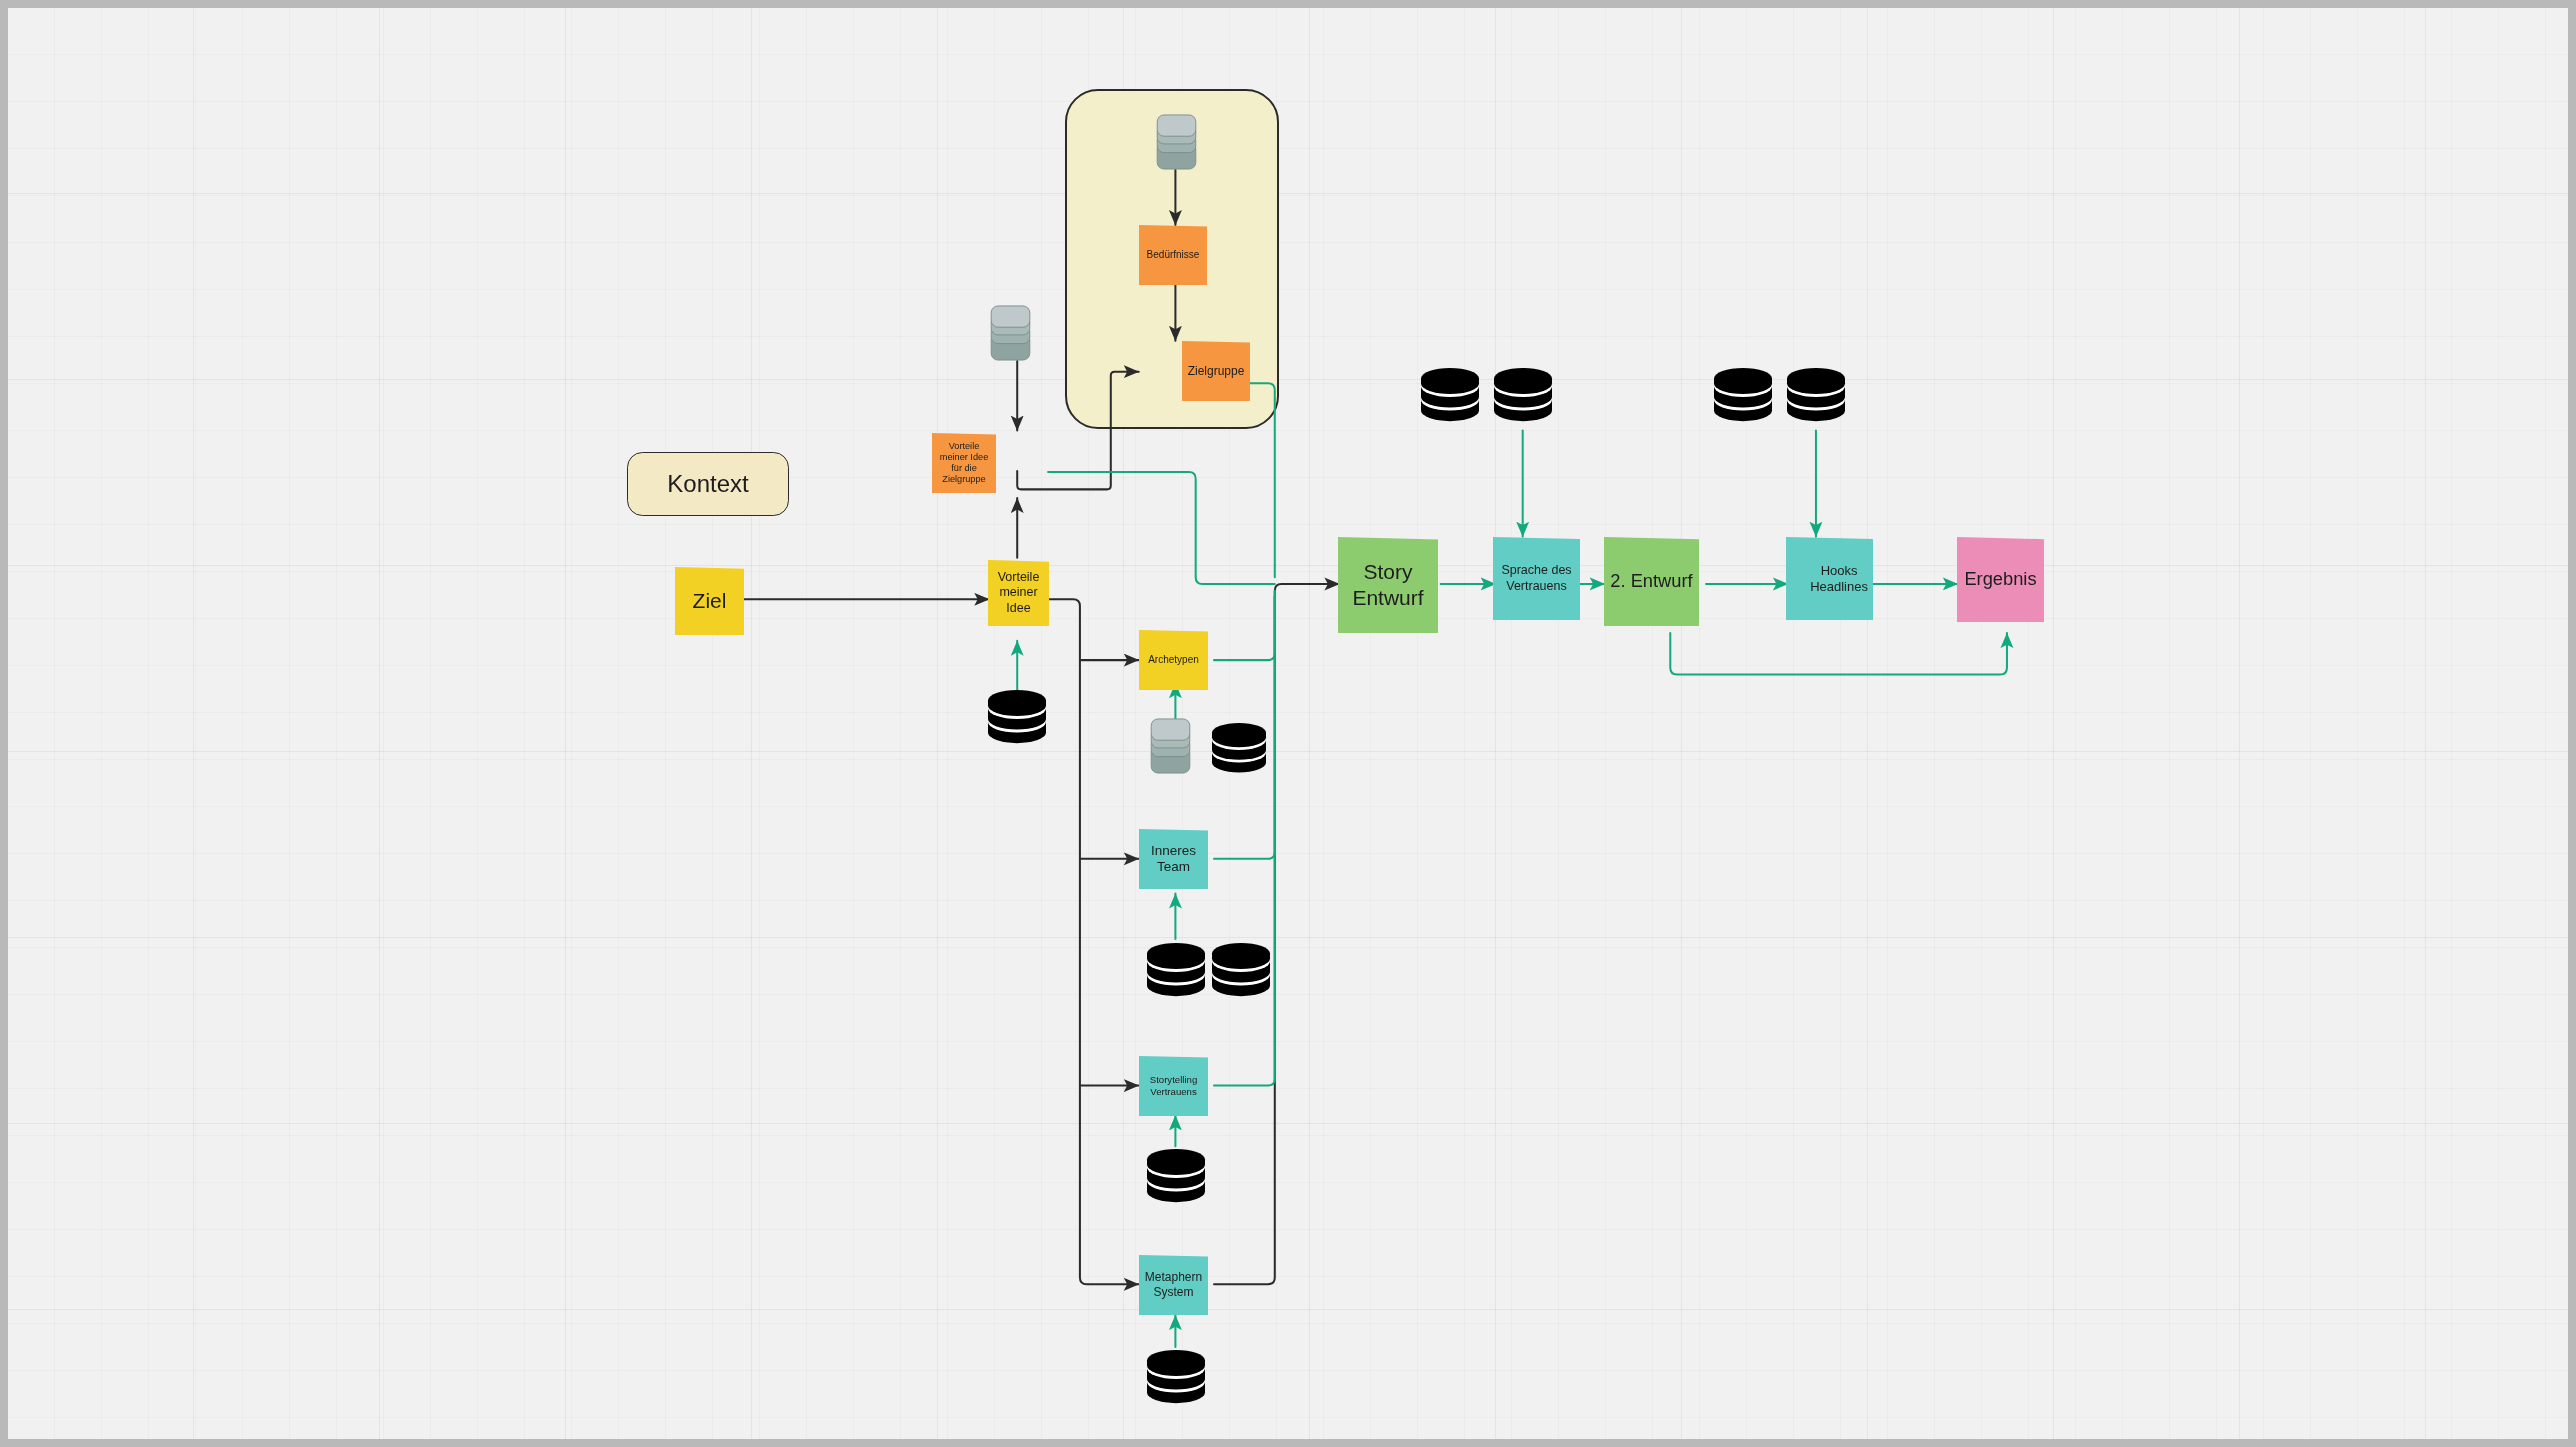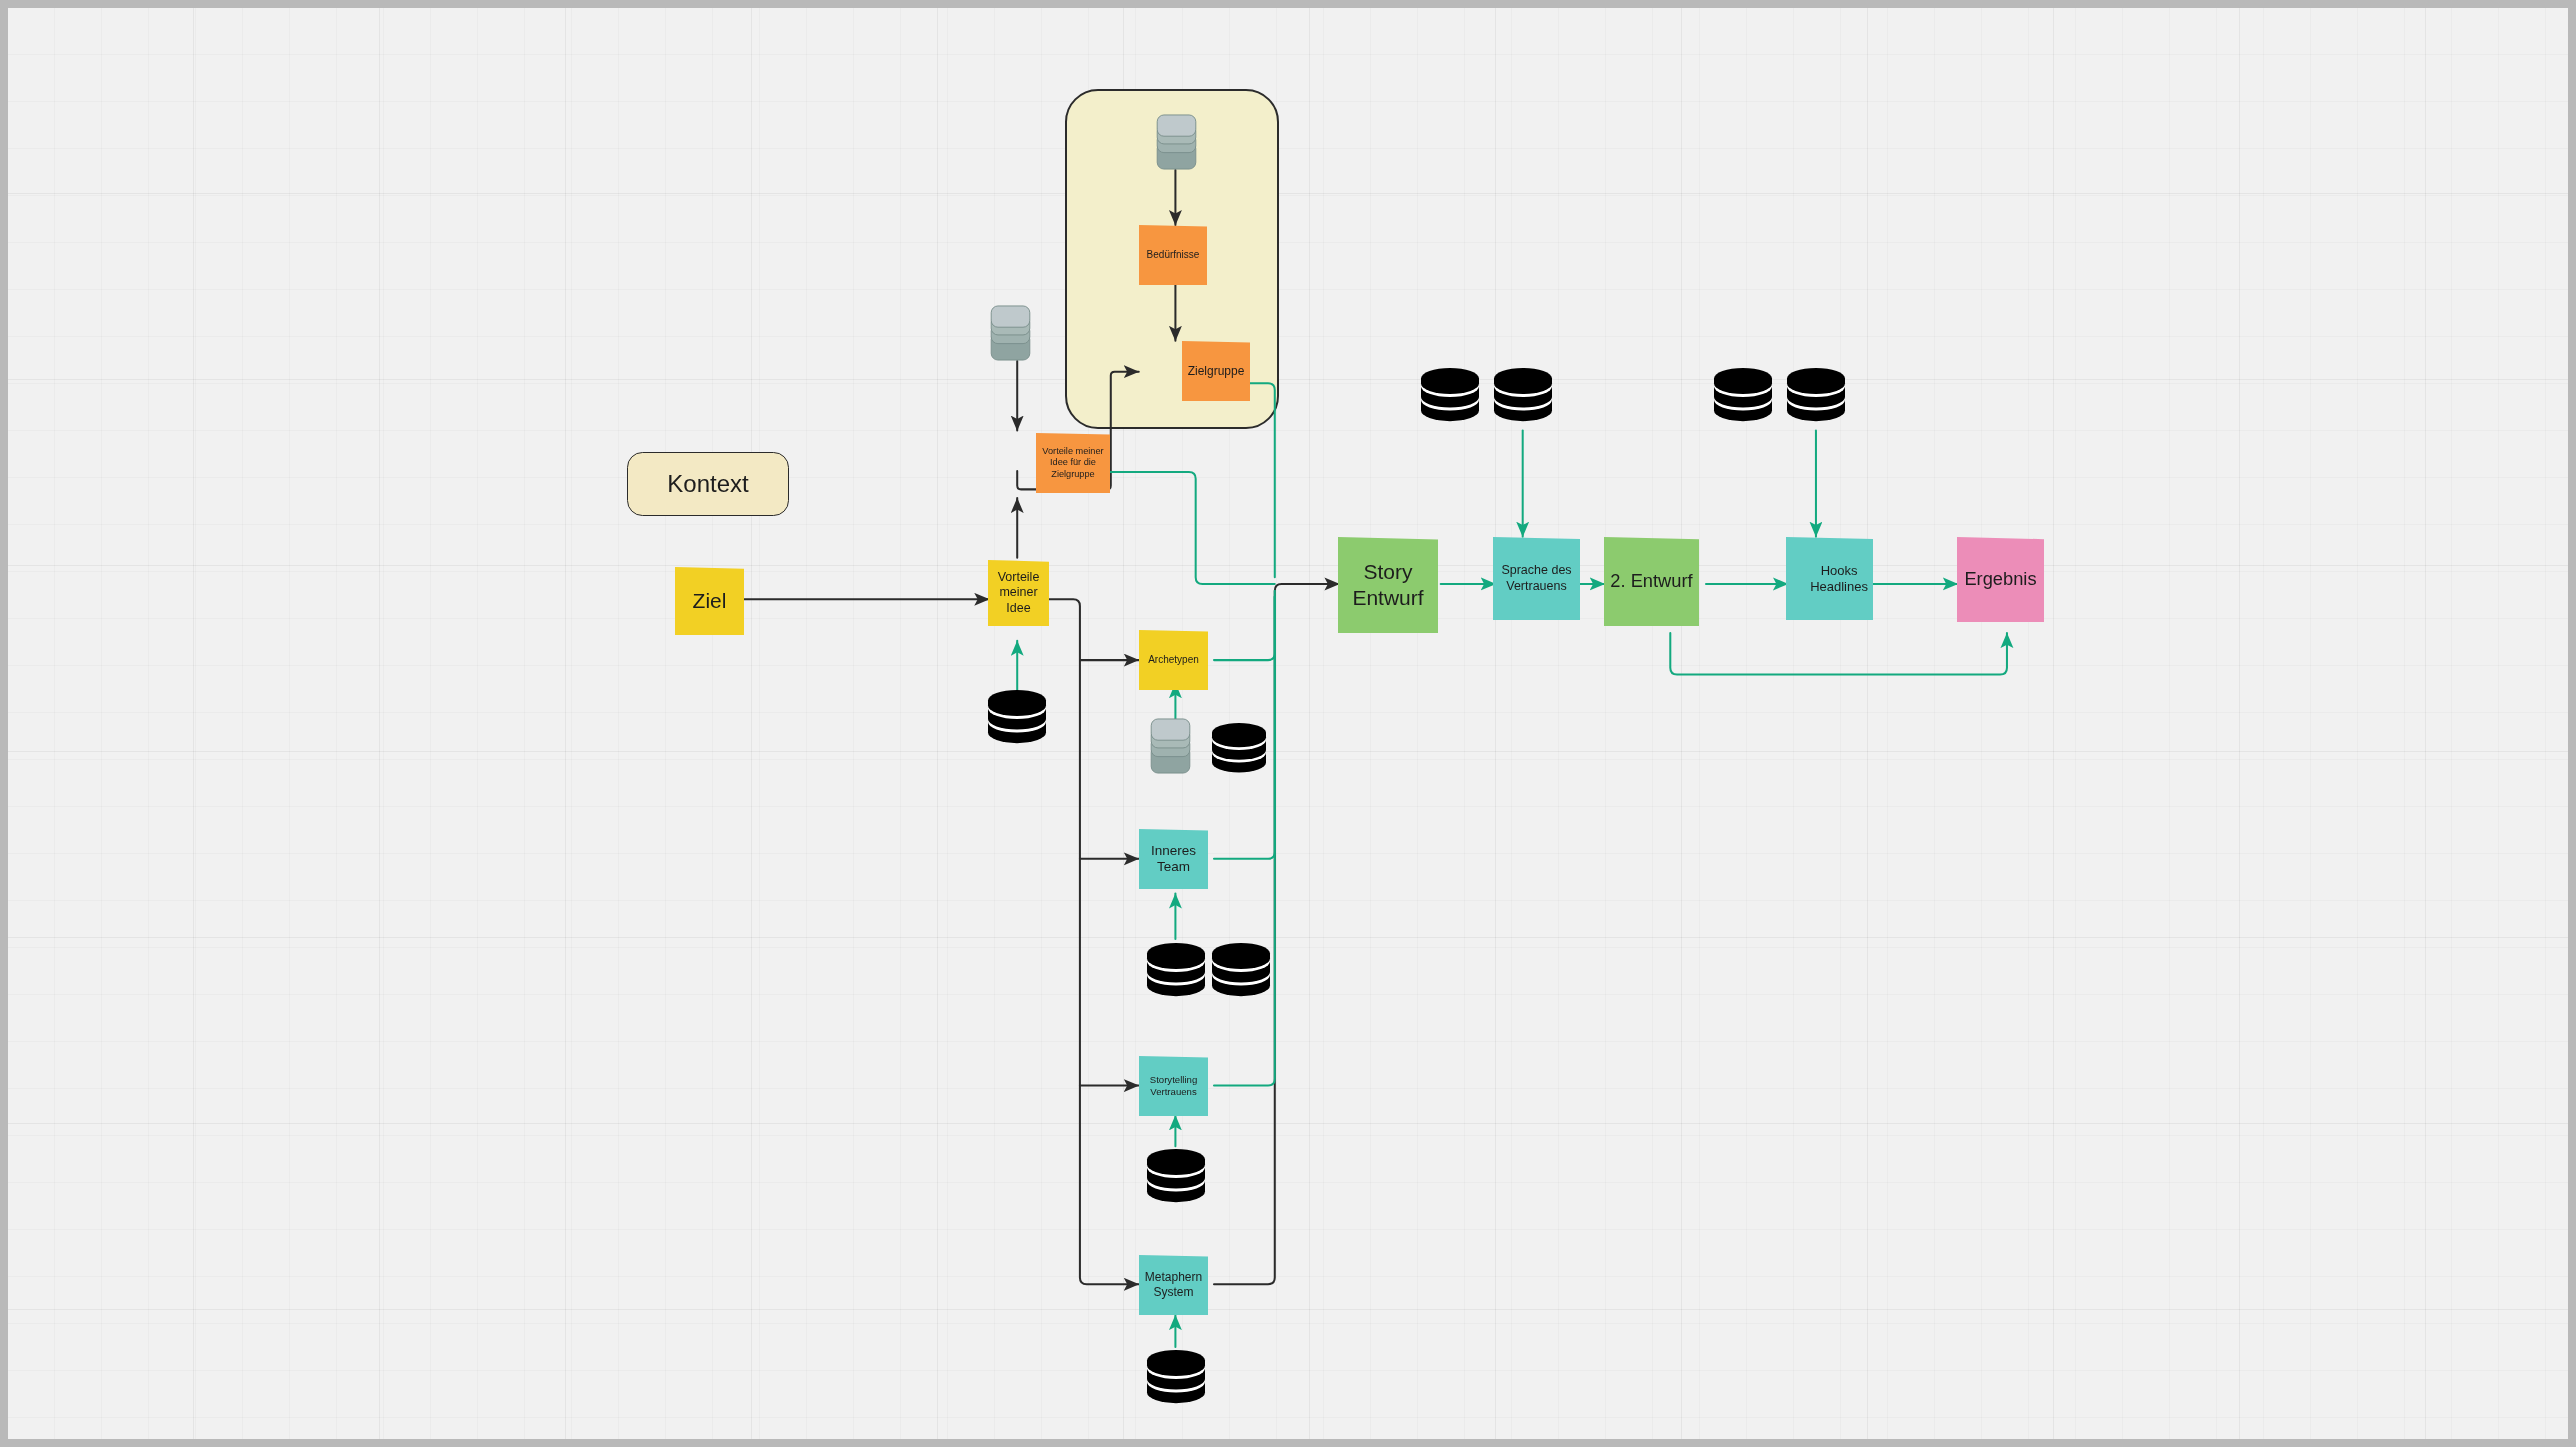--- a/index.html
+++ b/index.html
@@ -332,21 +332,21 @@
   </div>
 
   <div class="rounded-note" style="left:619px;top:444px;width:162px;height:64px;font-size:24px;">Kontext</div>
 
   <div class="note cut-corner" style="left:667px;top:559px;width:69px;height:68px;background:#f2d024;font-size:21px;">Ziel</div>
 
   <div class="note cut-corner" style="left:1131px;top:217px;width:68px;height:60px;background:#f79640;font-size:10px;">Bedürfnisse</div>
 
   <div class="note cut-corner" style="left:1131px;top:333px;width:68px;height:60px;background:#f79640;font-size:12px;margin-left:43px;">Zielgruppe</div>
 
-  <div class="note cut-corner" style="left:1028px;top:425px;width:74px;height:60px;background:#f79640;font-size:9.2px;">Vorteile meiner Idee für die Zielgruppe</div>
+  <div class="note cut-corner" style="left:924px;top:425px;width:64px;height:60px;background:#f79640;font-size:9.2px;">Vorteile meiner Idee für die Zielgruppe</div>
 
   <div class="note cut-corner" style="left:980px;top:552px;width:61px;height:66px;background:#f2d024;font-size:12.5px;">Vorteile meiner Idee</div>
 
   <div class="note cut-corner" style="left:1131px;top:622px;width:69px;height:60px;background:#f2d024;font-size:10px;">Archetypen</div>
 
   <div class="note cut-corner" style="left:1131px;top:821px;width:69px;height:60px;background:#62cdc4;font-size:13.5px;">Inneres Team</div>
 
   <div class="note cut-corner" style="left:1131px;top:1048px;width:69px;height:60px;background:#62cdc4;font-size:9.6px;">Storytelling Vertrauens</div>
 
   <div class="note cut-corner" style="left:1131px;top:1247px;width:69px;height:60px;background:#62cdc4;font-size:12px;">Metaphern System</div>

